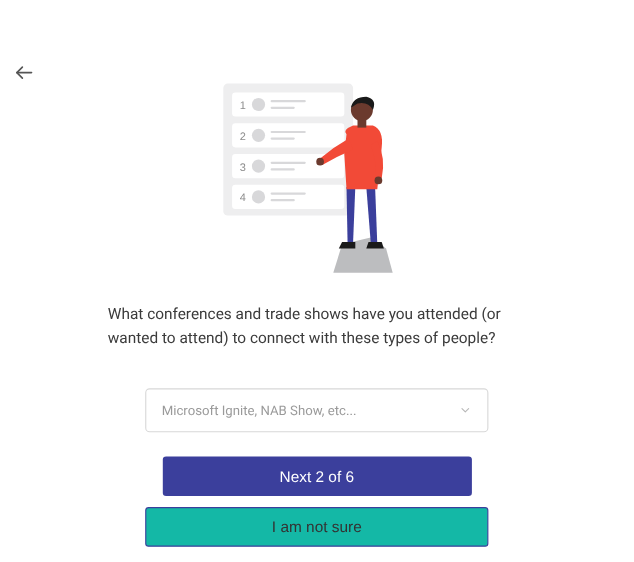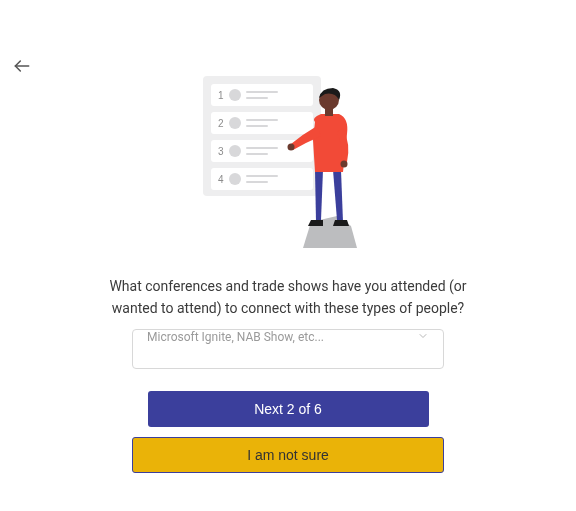--- a/index.html
+++ b/index.html
@@ -35,35 +35,35 @@
     align-items: center;
   }
 
   .illustration {
     display: block;
     margin-bottom: 26px;
   }
 
   .question {
     width: 380px;
-    text-align: center;
+    text-align: left;
     font-size: 14px;
     line-height: 1.55;
     color: #3b3b3b;
-    margin-bottom: 10px;
+    margin-bottom: 34px;
   }
 
   .select {
     width: 312px;
     height: 40px;
     border: 1px solid #d8d8d8;
     border-radius: 4px;
     background: #fff;
     display: flex;
-    align-items: flex-start;
+    align-items: center;
     justify-content: space-between;
     padding: 0 14px;
     box-sizing: border-box;
     cursor: pointer;
     margin-bottom: 22px;
   }
   .select .placeholder {
     color: #9a9a9a;
     font-size: 12px;
   }
@@ -81,21 +81,21 @@
     border: none;
     border-radius: 3px;
     font-size: 14px;
     cursor: pointer;
     margin-bottom: 10px;
   }
 
   .btn-secondary {
     width: 312px;
     height: 36px;
-    background: #eab308;
+    background: #14b8a6;
     color: #333;
     border: 1px solid #3b3f9c;
     border-radius: 3px;
     font-size: 14px;
     cursor: pointer;
   }
 </style>
 </head>
 <body>
 

